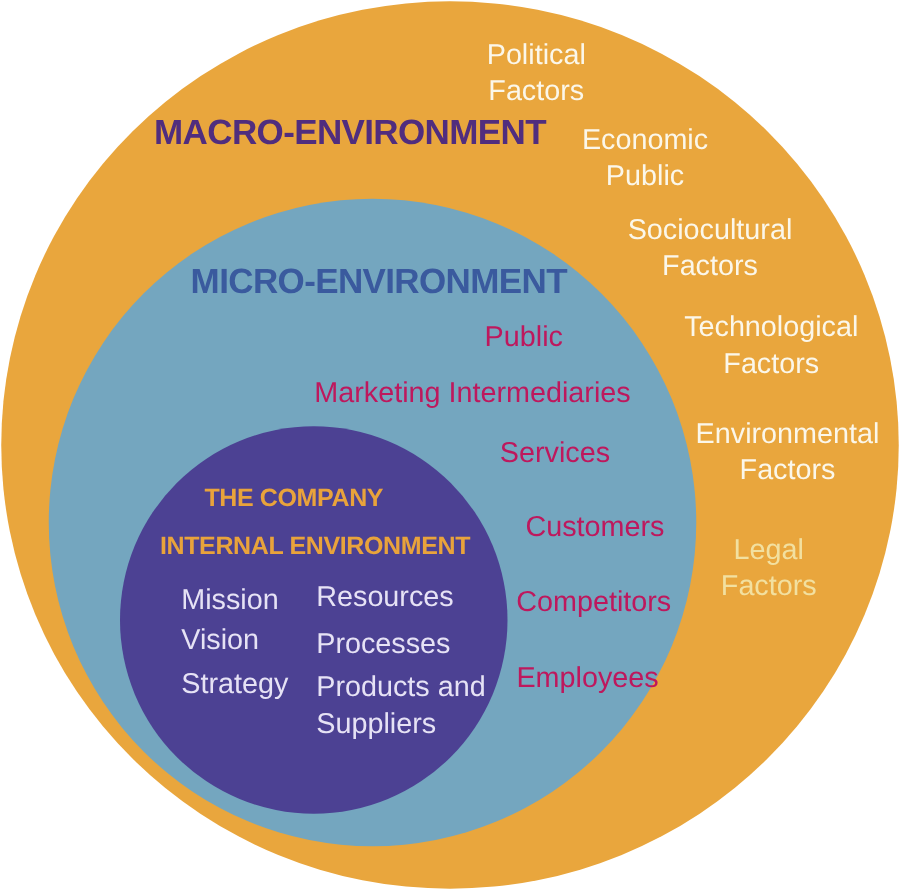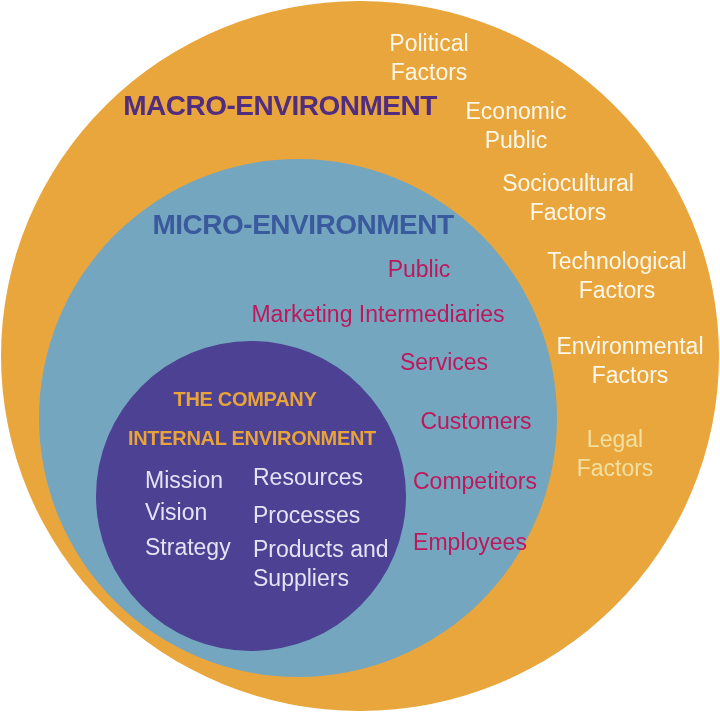--- a/index.html
+++ b/index.html
@@ -46,21 +46,21 @@
 
   <div class="lbl env-title micro-title" style="left:303px;top:225px;">MICRO-ENVIRONMENT</div>
 
   <div class="lbl micro-item" style="left:419px;top:269px;">Public</div>
   <div class="lbl micro-item" style="left:378px;top:314px;">Marketing Intermediaries</div>
   <div class="lbl micro-item" style="left:444px;top:362px;">Services</div>
   <div class="lbl micro-item" style="left:476px;top:421px;">Customers</div>
   <div class="lbl micro-item" style="left:475px;top:481px;">Competitors</div>
   <div class="lbl micro-item" style="left:442px;top:542px;margin-left:28px;">Employees</div>
 
-  <div class="lbl company-title" style="left:245px;top:399px;">THE COMPANY</div>
+  <div class="lbl company-title" style="left:235px;top:399px;">THE COMPANY</div>
   <div class="lbl company-title" style="left:252px;top:438px;">INTERNAL ENVIRONMENT</div>
 
   <div class="lbl inner-item" style="left:145px;top:480px;">Mission</div>
   <div class="lbl inner-item" style="left:145px;top:512px;">Vision</div>
   <div class="lbl inner-item" style="left:145px;top:547px;">Strategy</div>
 
   <div class="lbl inner-item" style="left:253px;top:477px;text-align:right;">Resources</div>
   <div class="lbl inner-item" style="left:253px;top:515px;">Processes</div>
   <div class="lbl inner-item wrap" style="left:253px;top:564px;width:138px;">Products and Suppliers</div>
 

